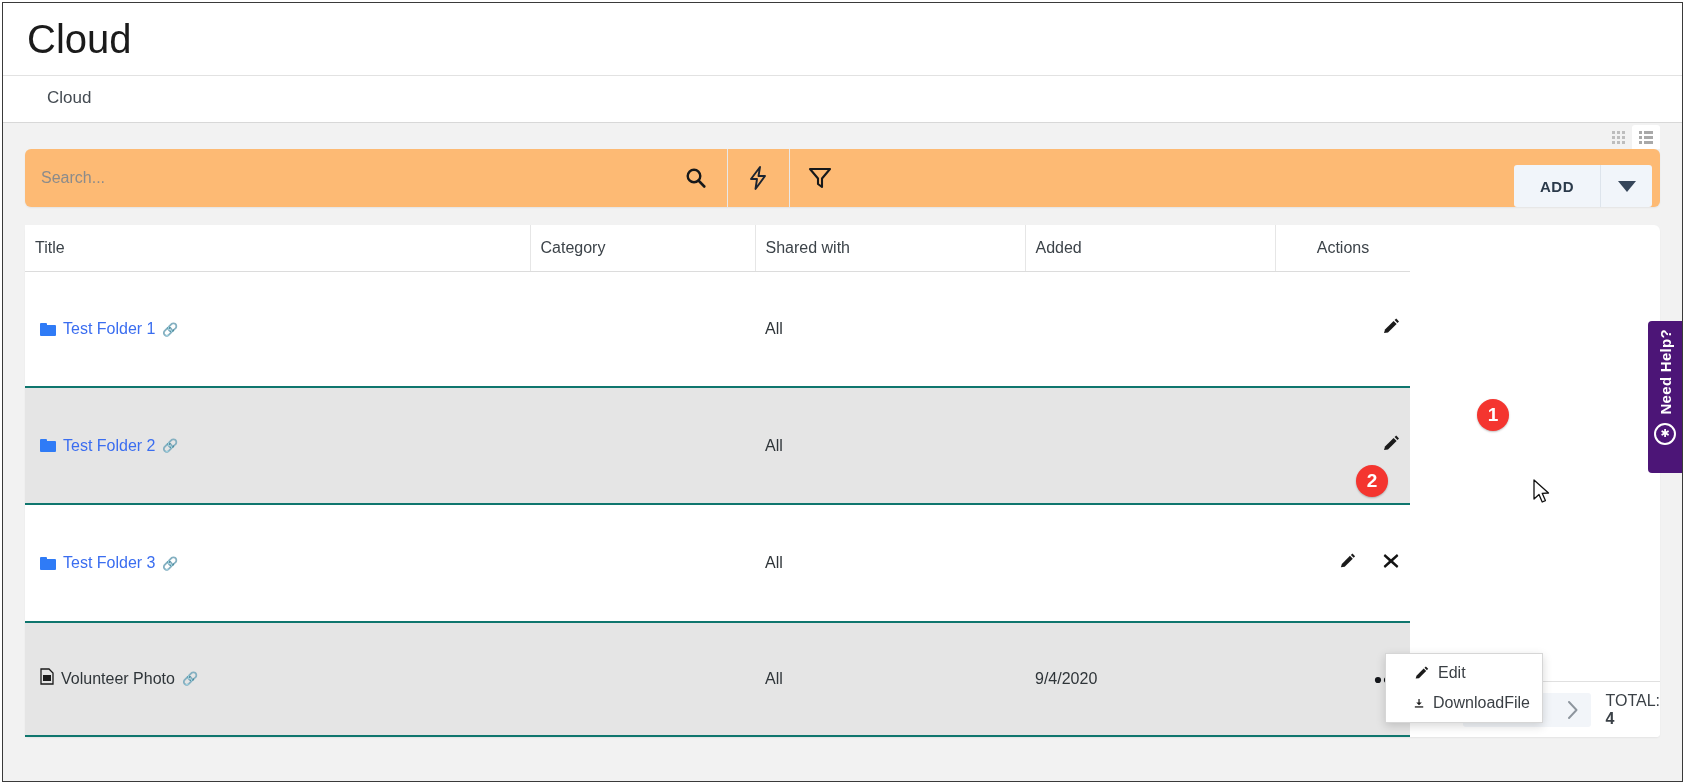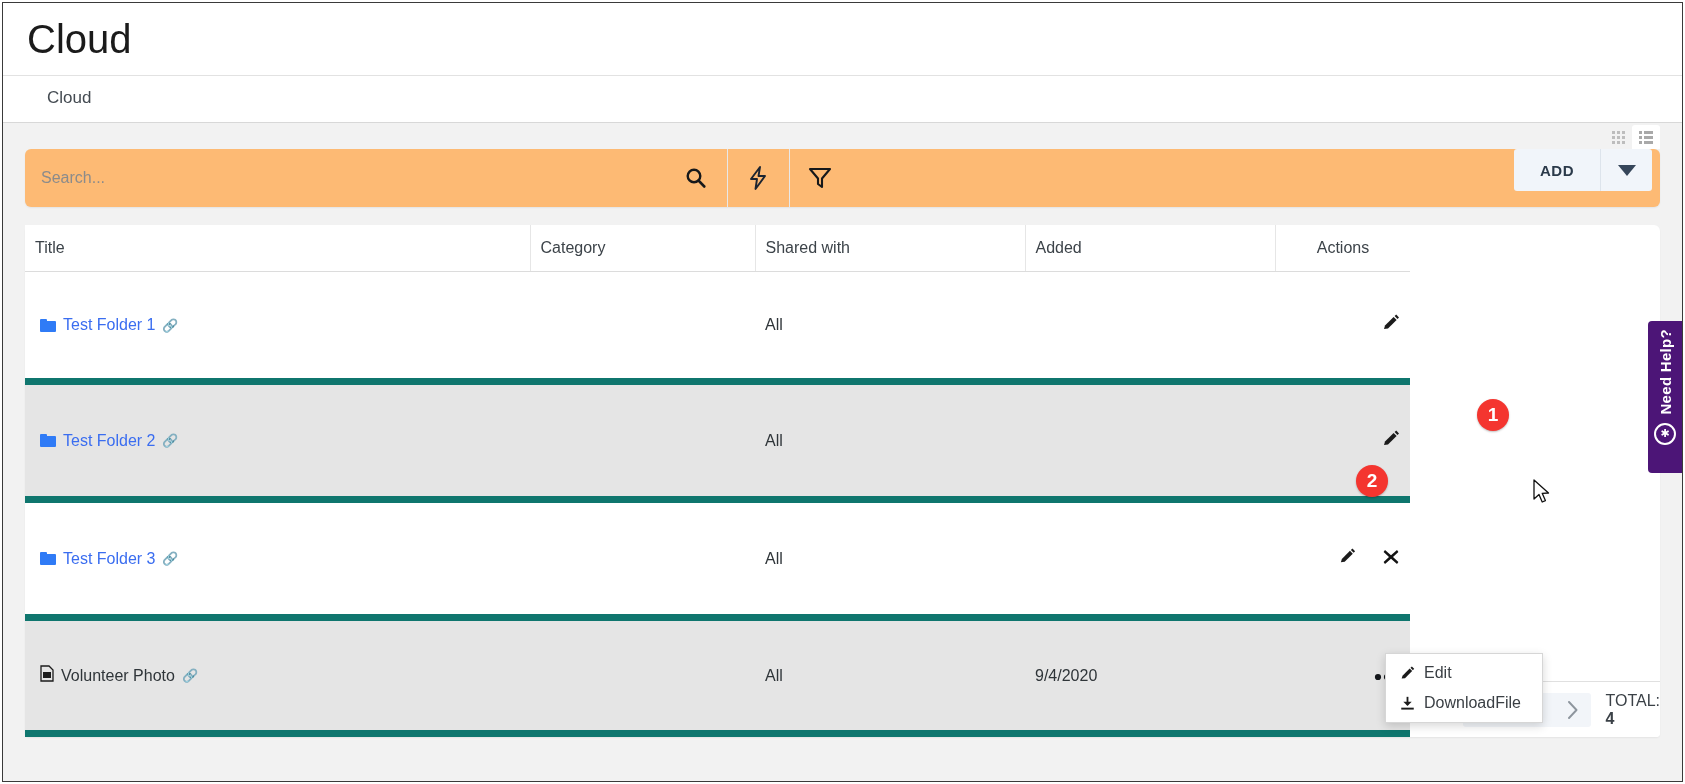--- a/index.html
+++ b/index.html
@@ -118,21 +118,21 @@
   }
   .search-input::placeholder { color: #8b8b8b; }
   .tb-btn {
     width: 62px;
     display: flex; align-items: center; justify-content: center;
     cursor: pointer;
     border-left: 1px solid #e8e8e8;
   }
   .tb-btn.noline { border-left: none; }
   .toolbar-right {
-    display: flex; align-items: flex-start;
+    display: flex; align-items: flex-end;
     padding-right: 8px;
     margin-left: 24px;
   }
   .add-group {
     display: flex;
     align-items: stretch;
     height: 42px;
     background: #f1f5fa;
     border-radius: 3px;
     overflow: hidden;
@@ -182,21 +182,21 @@
     border-right: 1px solid #e6e6e6;
     background: #ffffff;
     height: 44px;
     vertical-align: middle;
   }
   table.grid th:last-child { border-right: none; text-align: center; }
   table.grid td {
     font-size: 16px;
     color: #2f3539;
     padding: 9px 10px;
-    border-bottom: 7px solid #0f766e;
+    border-bottom: 2px solid #0f766e;
     height: 38px;
     vertical-align: middle;
   }
   tr.alt td { background: #e5e5e5; }
   .cell-title { display: flex; align-items: center; gap: 7px; padding-left: 5px; }
   .link-title { color: #3a6df0; text-decoration: none; cursor: pointer; font-size: 16px; }
   .plain-title { color: #2f3539; font-size: 16px; }
   .folder-ico {
     width: 16px; height: 13px; position: relative; flex: none;
   }
@@ -222,21 +222,21 @@
     background: #ffffff;
     border: 1px solid #d6d6d6;
     box-shadow: 0 3px 9px rgba(0,0,0,0.16);
     z-index: 40;
     padding: 4px 0;
   }
   .ctx-item {
     display: flex;
     align-items: center;
     gap: 9px;
-    padding: 6px 12px 6px 14px;
+    padding: 6px 12px 6px 28px;
     font-size: 16px;
     color: #3a3f44;
     cursor: pointer;
   }
   .ctx-item.hover { background: #ededed; }
 
   
   .table-footer {
     margin-top: auto;
     border-top: 1px solid #e0e0e0;

